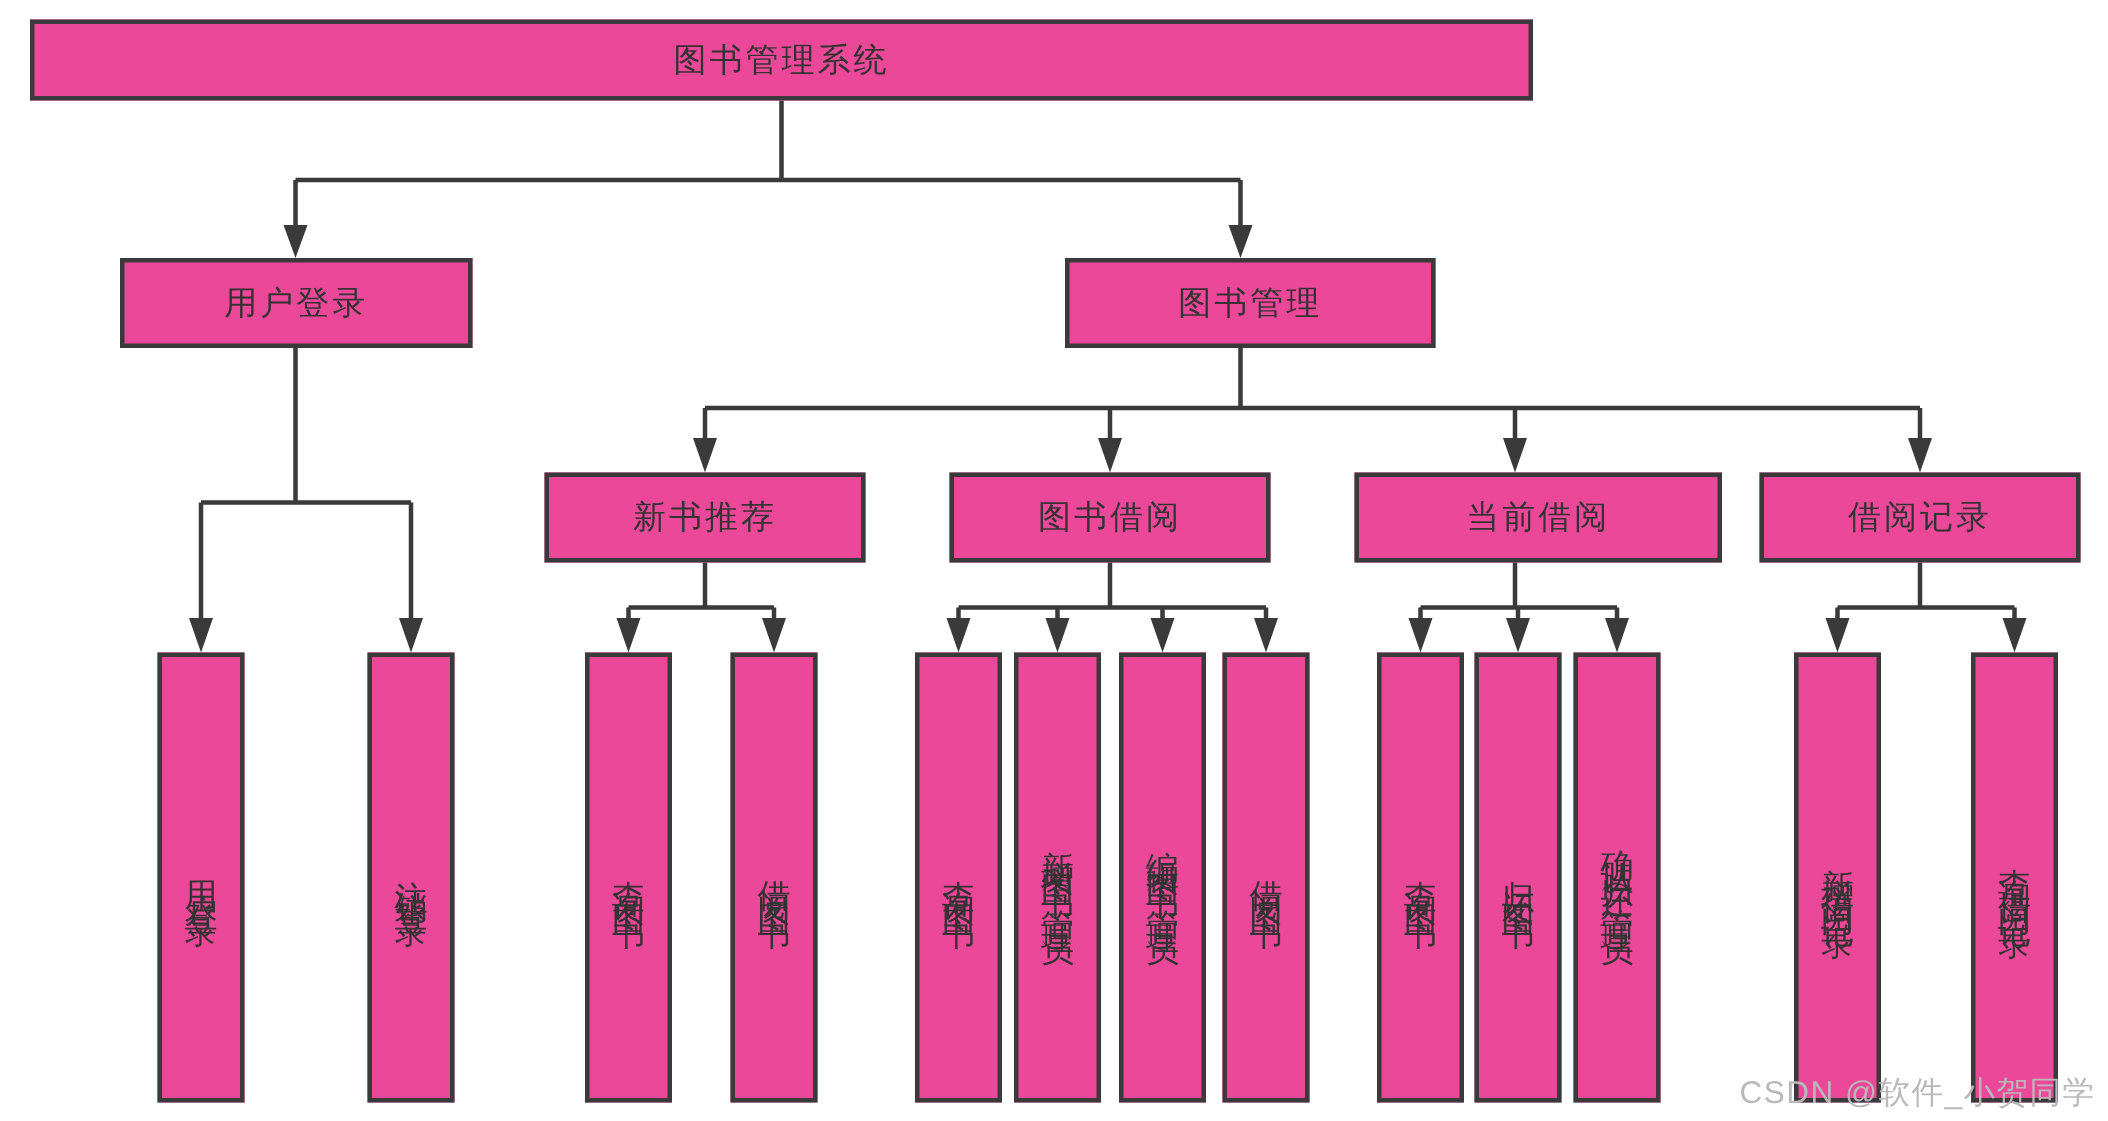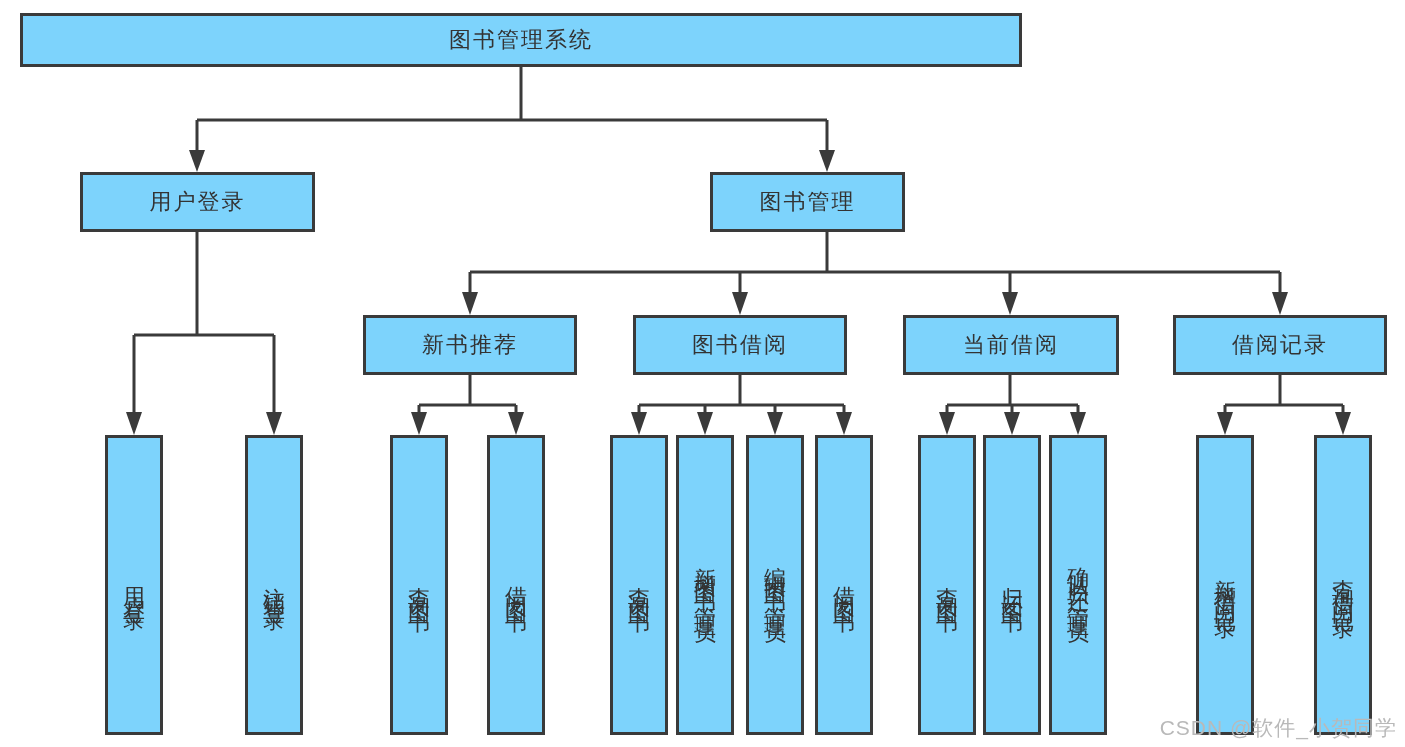--- a/index.html
+++ b/index.html
@@ -6,21 +6,21 @@
   body {
     width:1405px; height:747px; position:relative; overflow:hidden;
     background:#ffffff;
     font-family:"Liberation Sans", sans-serif;
     color:#333333;
   }
   .stage { position:absolute; left:0; top:0; width:1405px; height:747px; }
   svg.wires { position:absolute; left:0; top:0; pointer-events:none; }
   .box {
     position:absolute; box-sizing:border-box;
-    border:3px solid #3a3a3a; background:#7dd3fc;
+    border:3px solid #3a3a3a; background:#ec4899;
     display:flex; align-items:center; justify-content:center;
     font-size:22px; letter-spacing:2px; color:#333333;
     white-space:nowrap;
   }
   .leaf {
     writing-mode:vertical-rl; text-orientation:mixed;
     letter-spacing:8px; line-height:1; white-space:normal;
     width:58px; height:300px; top:435px; font-size:22px;
   }
   .watermark {
@@ -69,25 +69,25 @@
       <polygon points="1004,412 1020,412 1012,435"></polygon>
       <polygon points="1070,412 1086,412 1078,435"></polygon>
       <polygon points="1217,412 1233,412 1225,435"></polygon>
       <polygon points="1335,412 1351,412 1343,435"></polygon>
     </g>
   </svg>
 
   <div class="box" style="left:20px; top:13px; width:1002px; height:54px;">图书管理系统</div>
 
   <div class="box" style="left:80px; top:172px; width:235px; height:60px;">用户登录</div>
-  <div class="box" style="left:710px; top:172px; width:195px; height:60px;">图书管理</div>
+  <div class="box" style="left:710px; top:172px; width:247px; height:60px;">图书管理</div>
 
   <div class="box" style="left:633px; top:315px; width:214px; height:60px;">图书借阅</div>
   <div class="box" style="left:363px; top:315px; width:214px; height:60px;">新书推荐</div>
-  <div class="box" style="left:903px; top:315px; width:216px; height:60px;">当前借阅</div>
+  <div class="box" style="left:903px; top:315px; width:245px; height:60px;">当前借阅</div>
   <div class="box" style="left:1173px; top:315px; width:214px; height:60px;">借阅记录</div>
 
   <div class="box leaf" style="left:105px;">用户登录</div>
   <div class="box leaf" style="left:245px;">注销登录</div>
 
   <div class="box leaf" style="left:390px;">查询图书</div>
   <div class="box leaf" style="left:487px;">借阅图书</div>
 
   <div class="box leaf" style="left:610px;">查询图书</div>
   <div class="box leaf" style="left:676px;">新增图书（管理员）</div>

